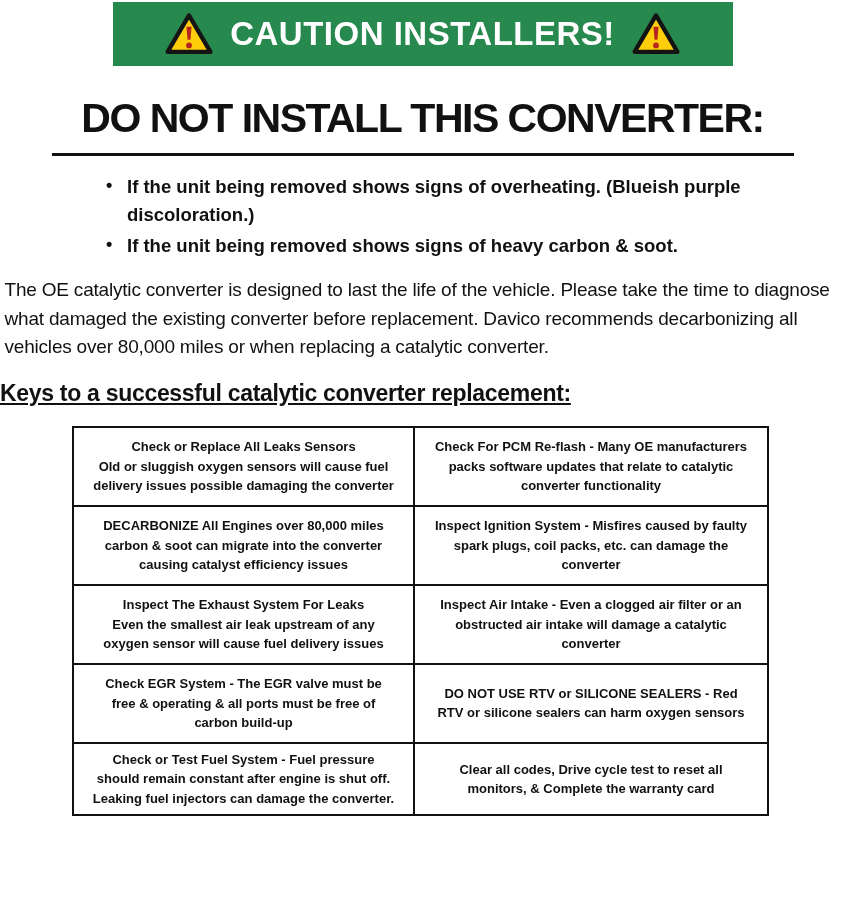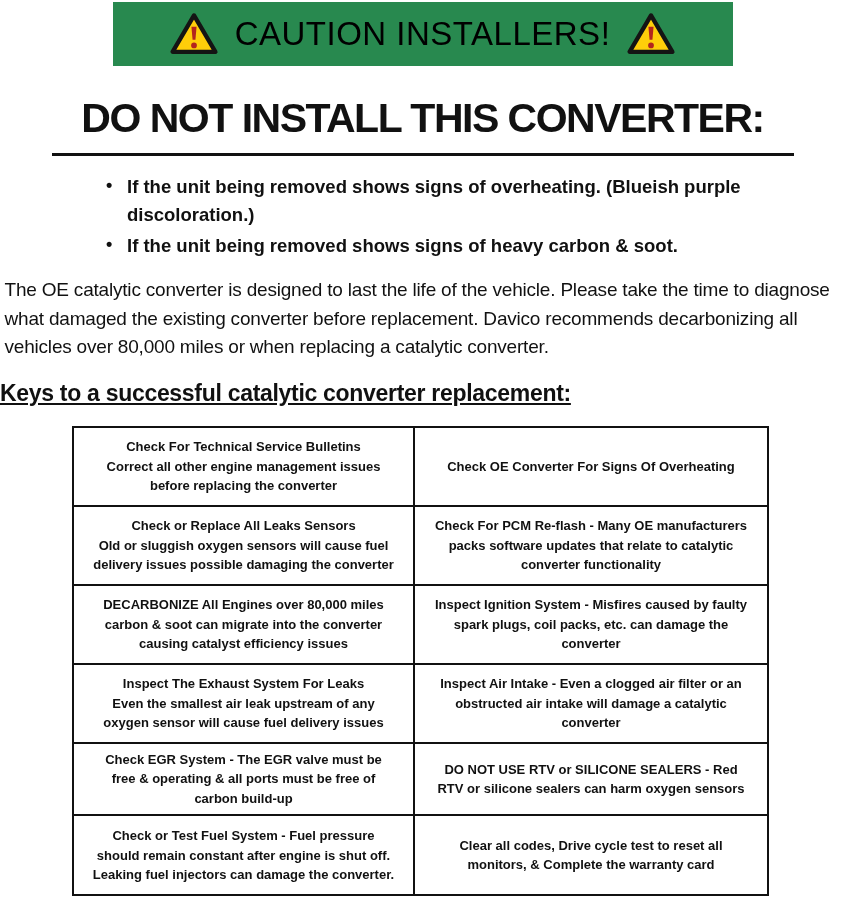--- a/index.html
+++ b/index.html
@@ -18,22 +18,22 @@
     overflow:hidden;
   }
   
   .banner{
     width:620px;height:64px;
     margin:2px auto 0 auto;
     background:var(--banner-green);
     display:flex;align-items:center;justify-content:center;gap:16px;
   }
   .banner-title{
-    color:#000000;
-    font-size:33px;font-weight:normal;
+    color:#ffffff;
+    font-size:33px;font-weight:bold;
     letter-spacing:0.5px;
     white-space:nowrap;
   }
   .warn-svg{display:block;}
   .warn-tri{fill:var(--triangle-yellow);stroke:var(--triangle-border);stroke-width:6;stroke-linejoin:round;}
   .warn-mark{fill:var(--exclamation-red);}
   
   .main-heading{
     margin-top:30px;
     text-align:center;
@@ -141,25 +141,20 @@
 
 <h2 class="keys-heading">Keys to a successful catalytic converter replacement:</h2>
 
 <table class="keys-table">
   <colgroup>
       <col class="c-left">
       <col class="c-right">
     </colgroup>
   <tbody>
     <tr>
-      <td>Check For Technical Service Bulletins
-Correct all other engine management issues before replacing the converter</td>
-      <td class="cell-lg">Check OE Converter For Signs Of Overheating</td>
-    </tr>
-    <tr>
       <td>Check or Replace All Leaks Sensors
 Old or sluggish oxygen sensors will cause fuel delivery issues possible damaging the converter</td>
       <td>Check For PCM Re-flash - Many OE manufacturers packs software updates that relate to catalytic converter functionality</td>
     </tr>
     <tr>
       <td>DECARBONIZE All Engines over 80,000 miles carbon &amp; soot can migrate into the converter causing catalyst efficiency issues</td>
       <td>Inspect Ignition System - Misfires caused by faulty spark plugs, coil packs, etc. can damage the converter</td>
     </tr>
     <tr>
       <td>Inspect The Exhaust System For Leaks

